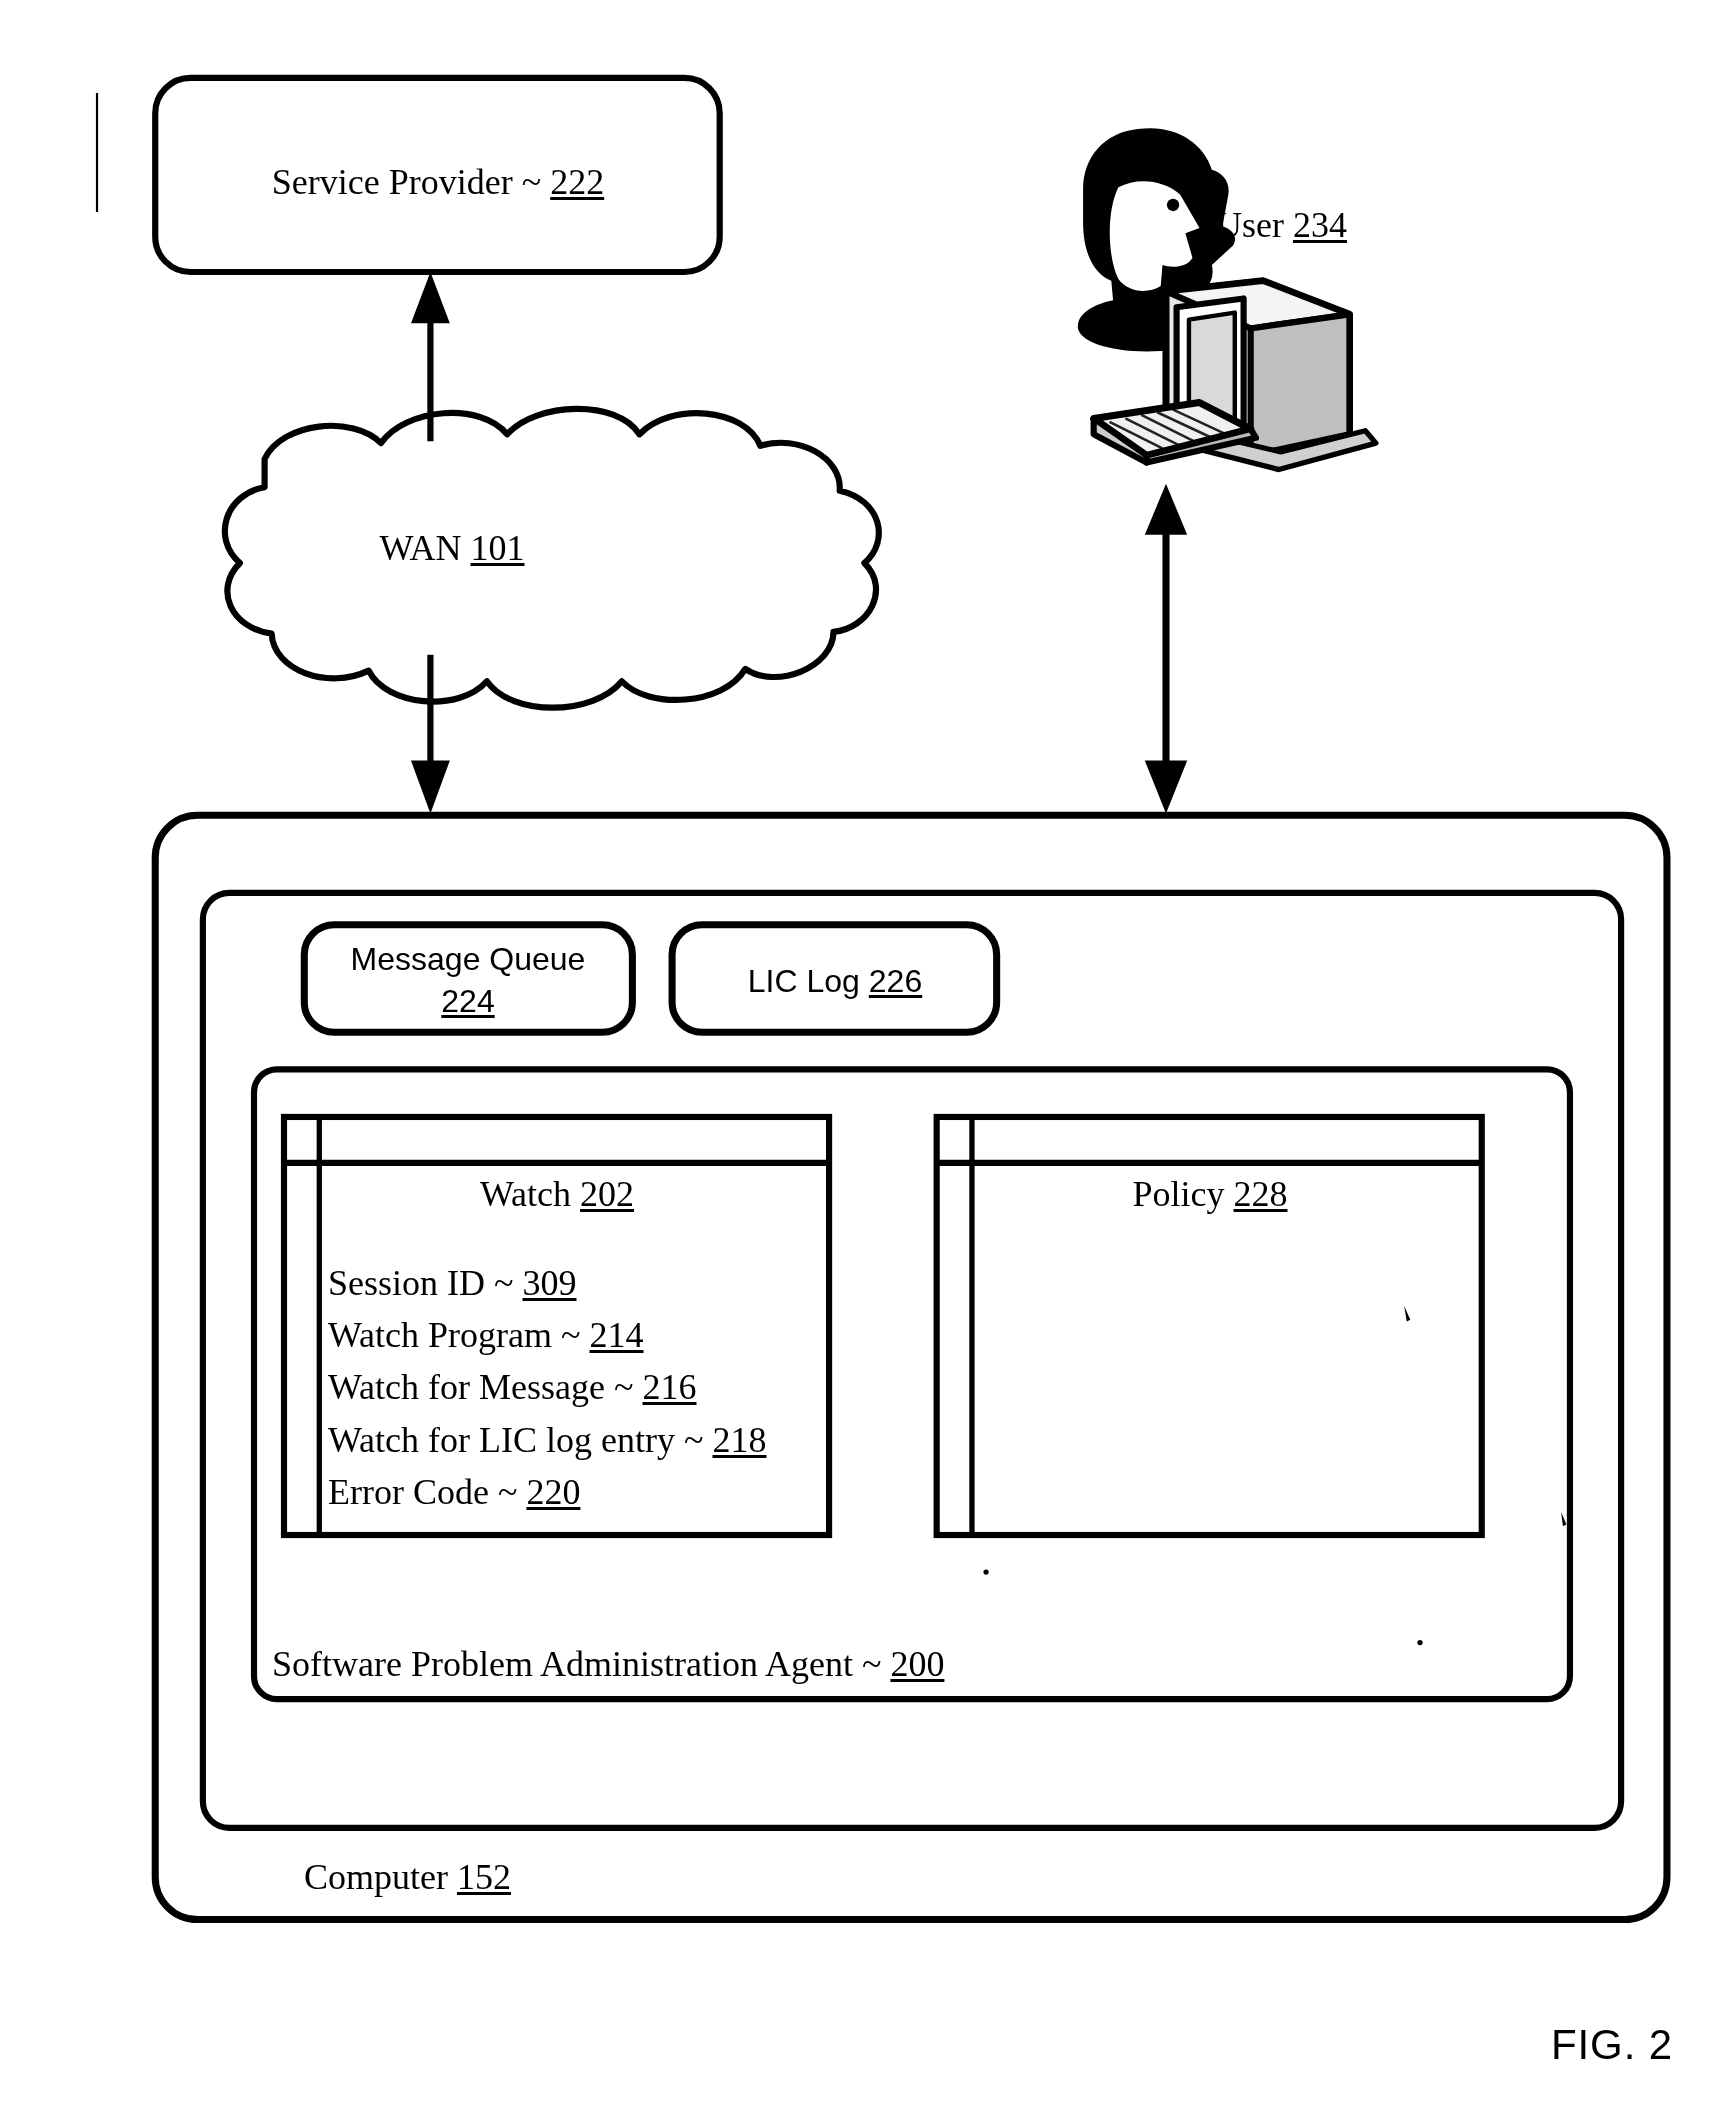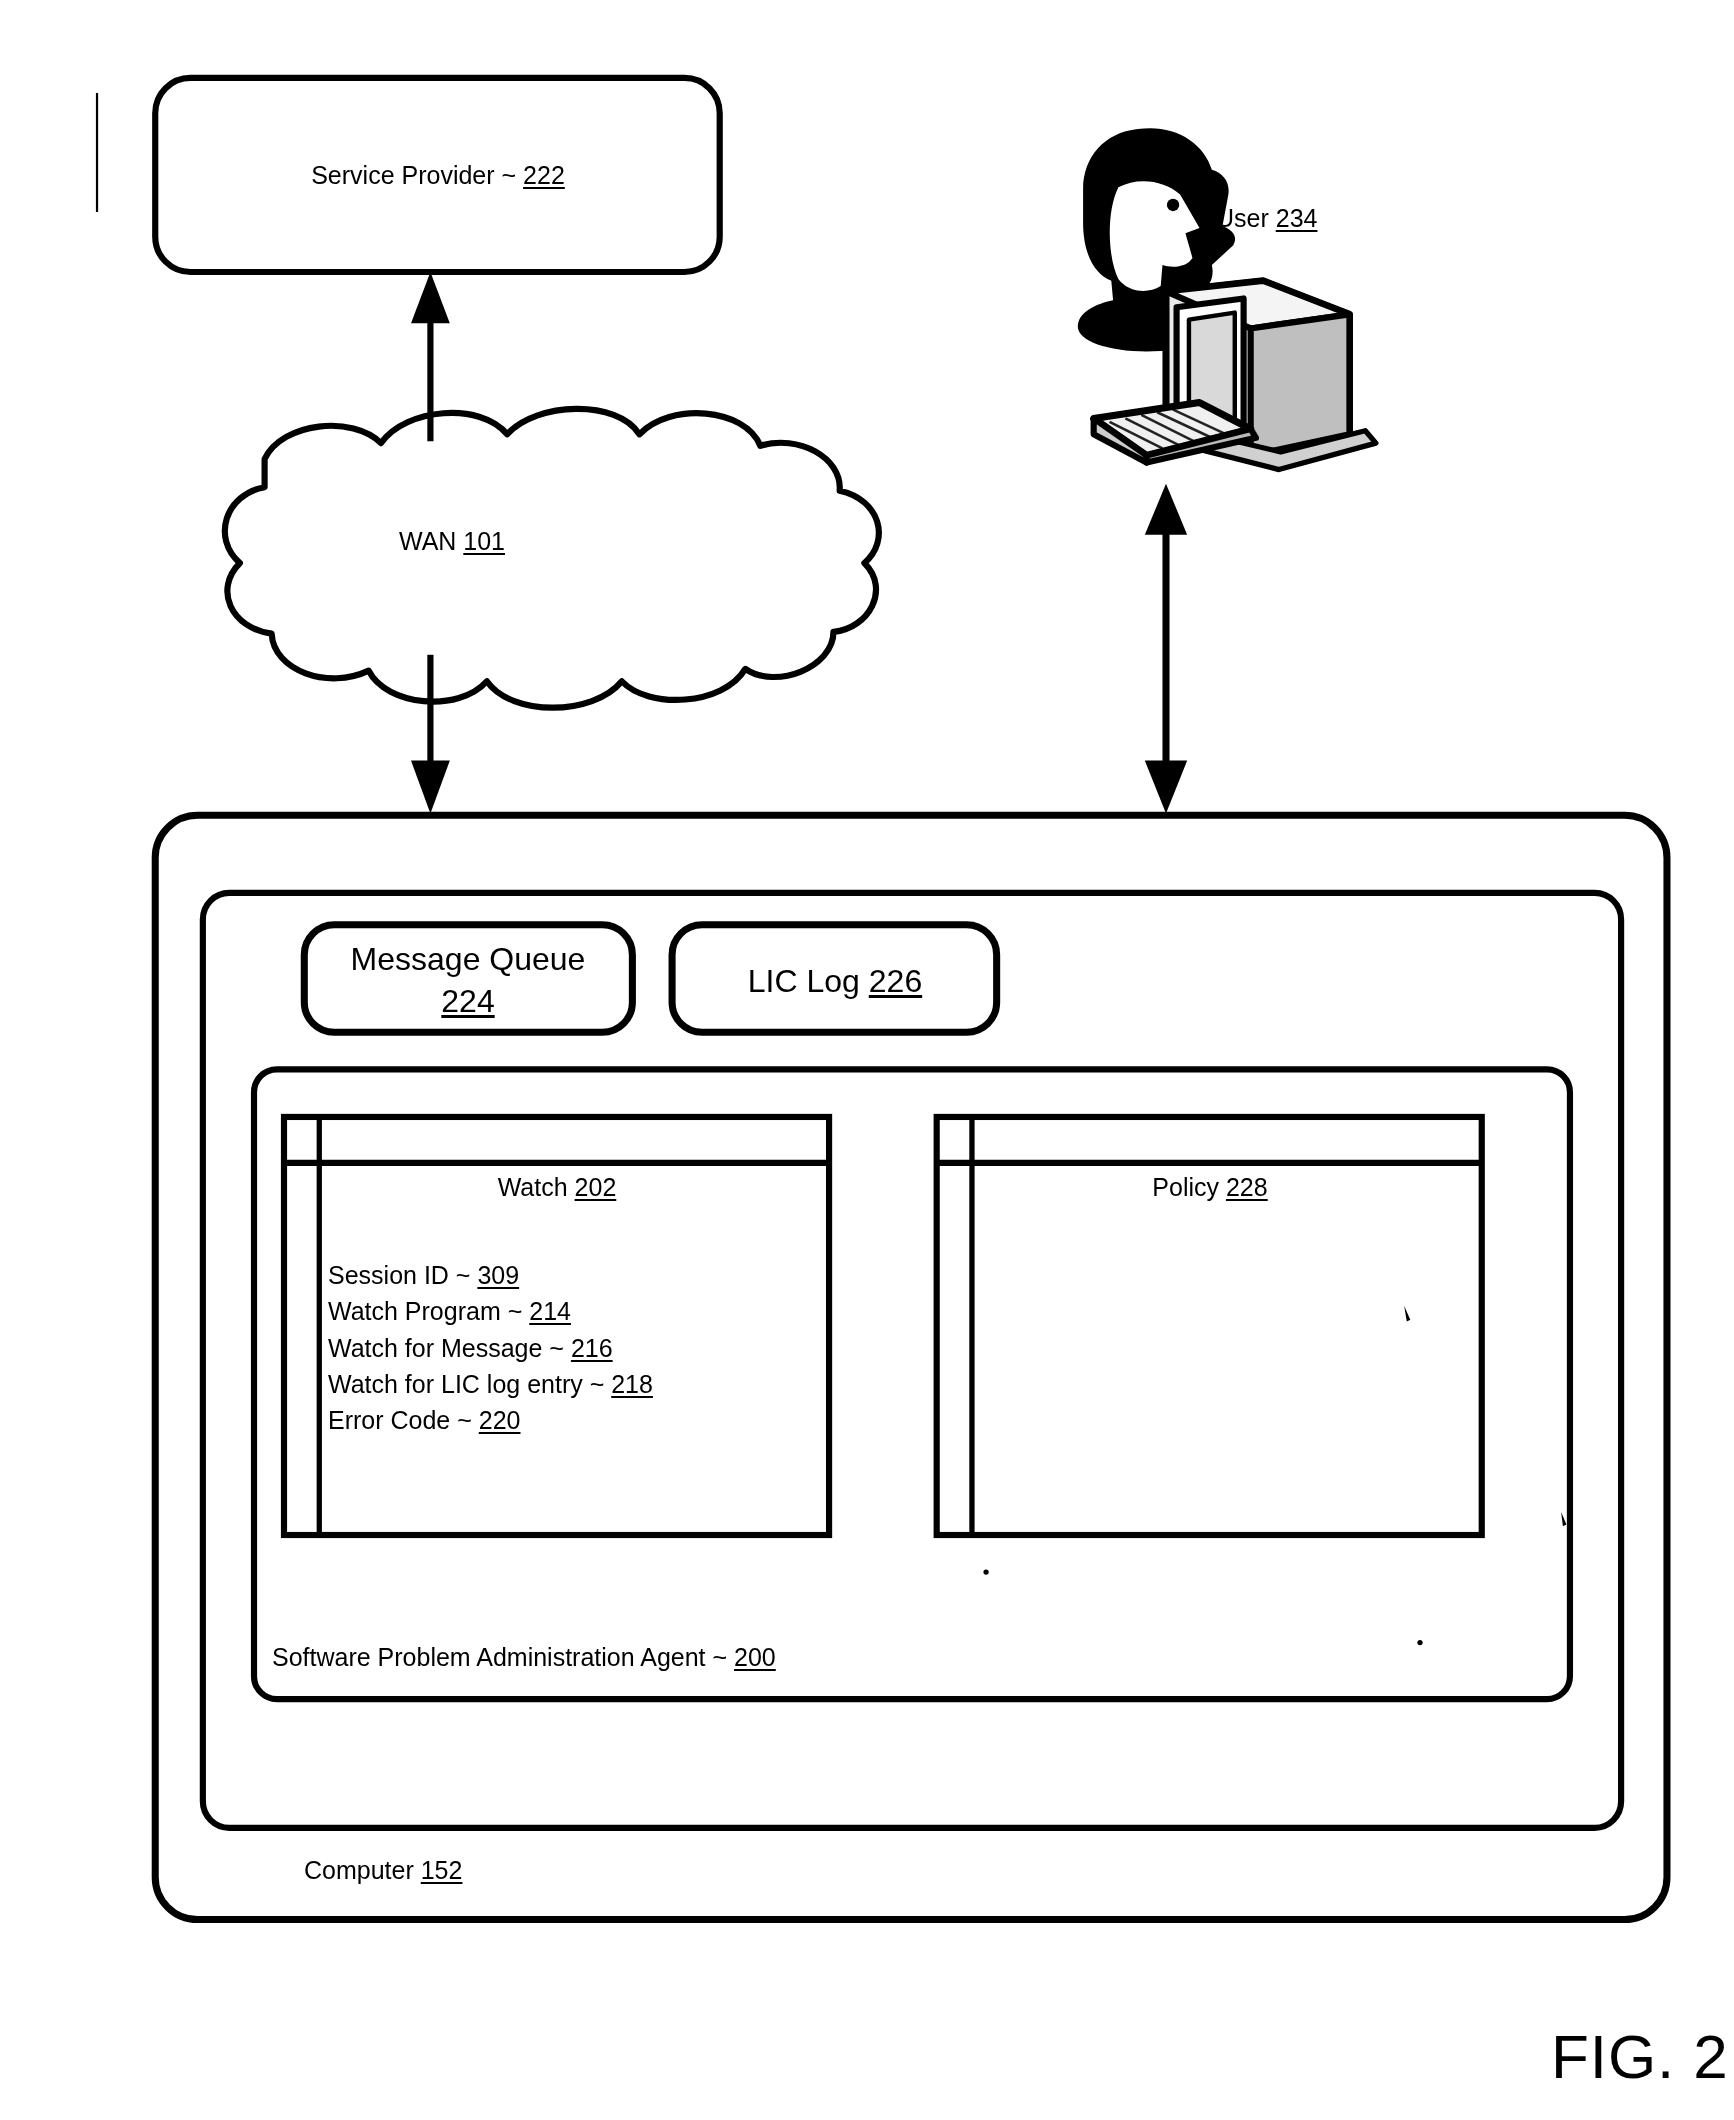--- a/index.html
+++ b/index.html
@@ -26,23 +26,23 @@
   }
   .lbl {
     position: absolute;
     color: #000000;
     font-family: "Liberation Sans", sans-serif;
     white-space: nowrap;
     line-height: 1.18;
   }
   .u { text-decoration: underline; text-underline-offset: 2.6px; }
   .ctr { text-align: center; transform: translateX(-50%); }
-  .big { font-size: 25px; }
+  .big { font-size: 36px; font-family: Liberation Serif, serif; }
   .mid { font-size: 32px; }
-  .fig { font-size: 62px; letter-spacing: 0.9px; }
+  .fig { font-size: 42px; letter-spacing: 0.9px; }
 </style>
 </head>
 <body>
 
 <div id="page">
 
   <svg class="svg-layer" viewBox="0 0 1966 2404">
     <defs>
       <marker id="arrowUp" markerWidth="14" markerHeight="14" refX="7" refY="12" orient="auto">
         <path d="M7 0 L14 14 L0 14 Z" fill="#000"></path>

